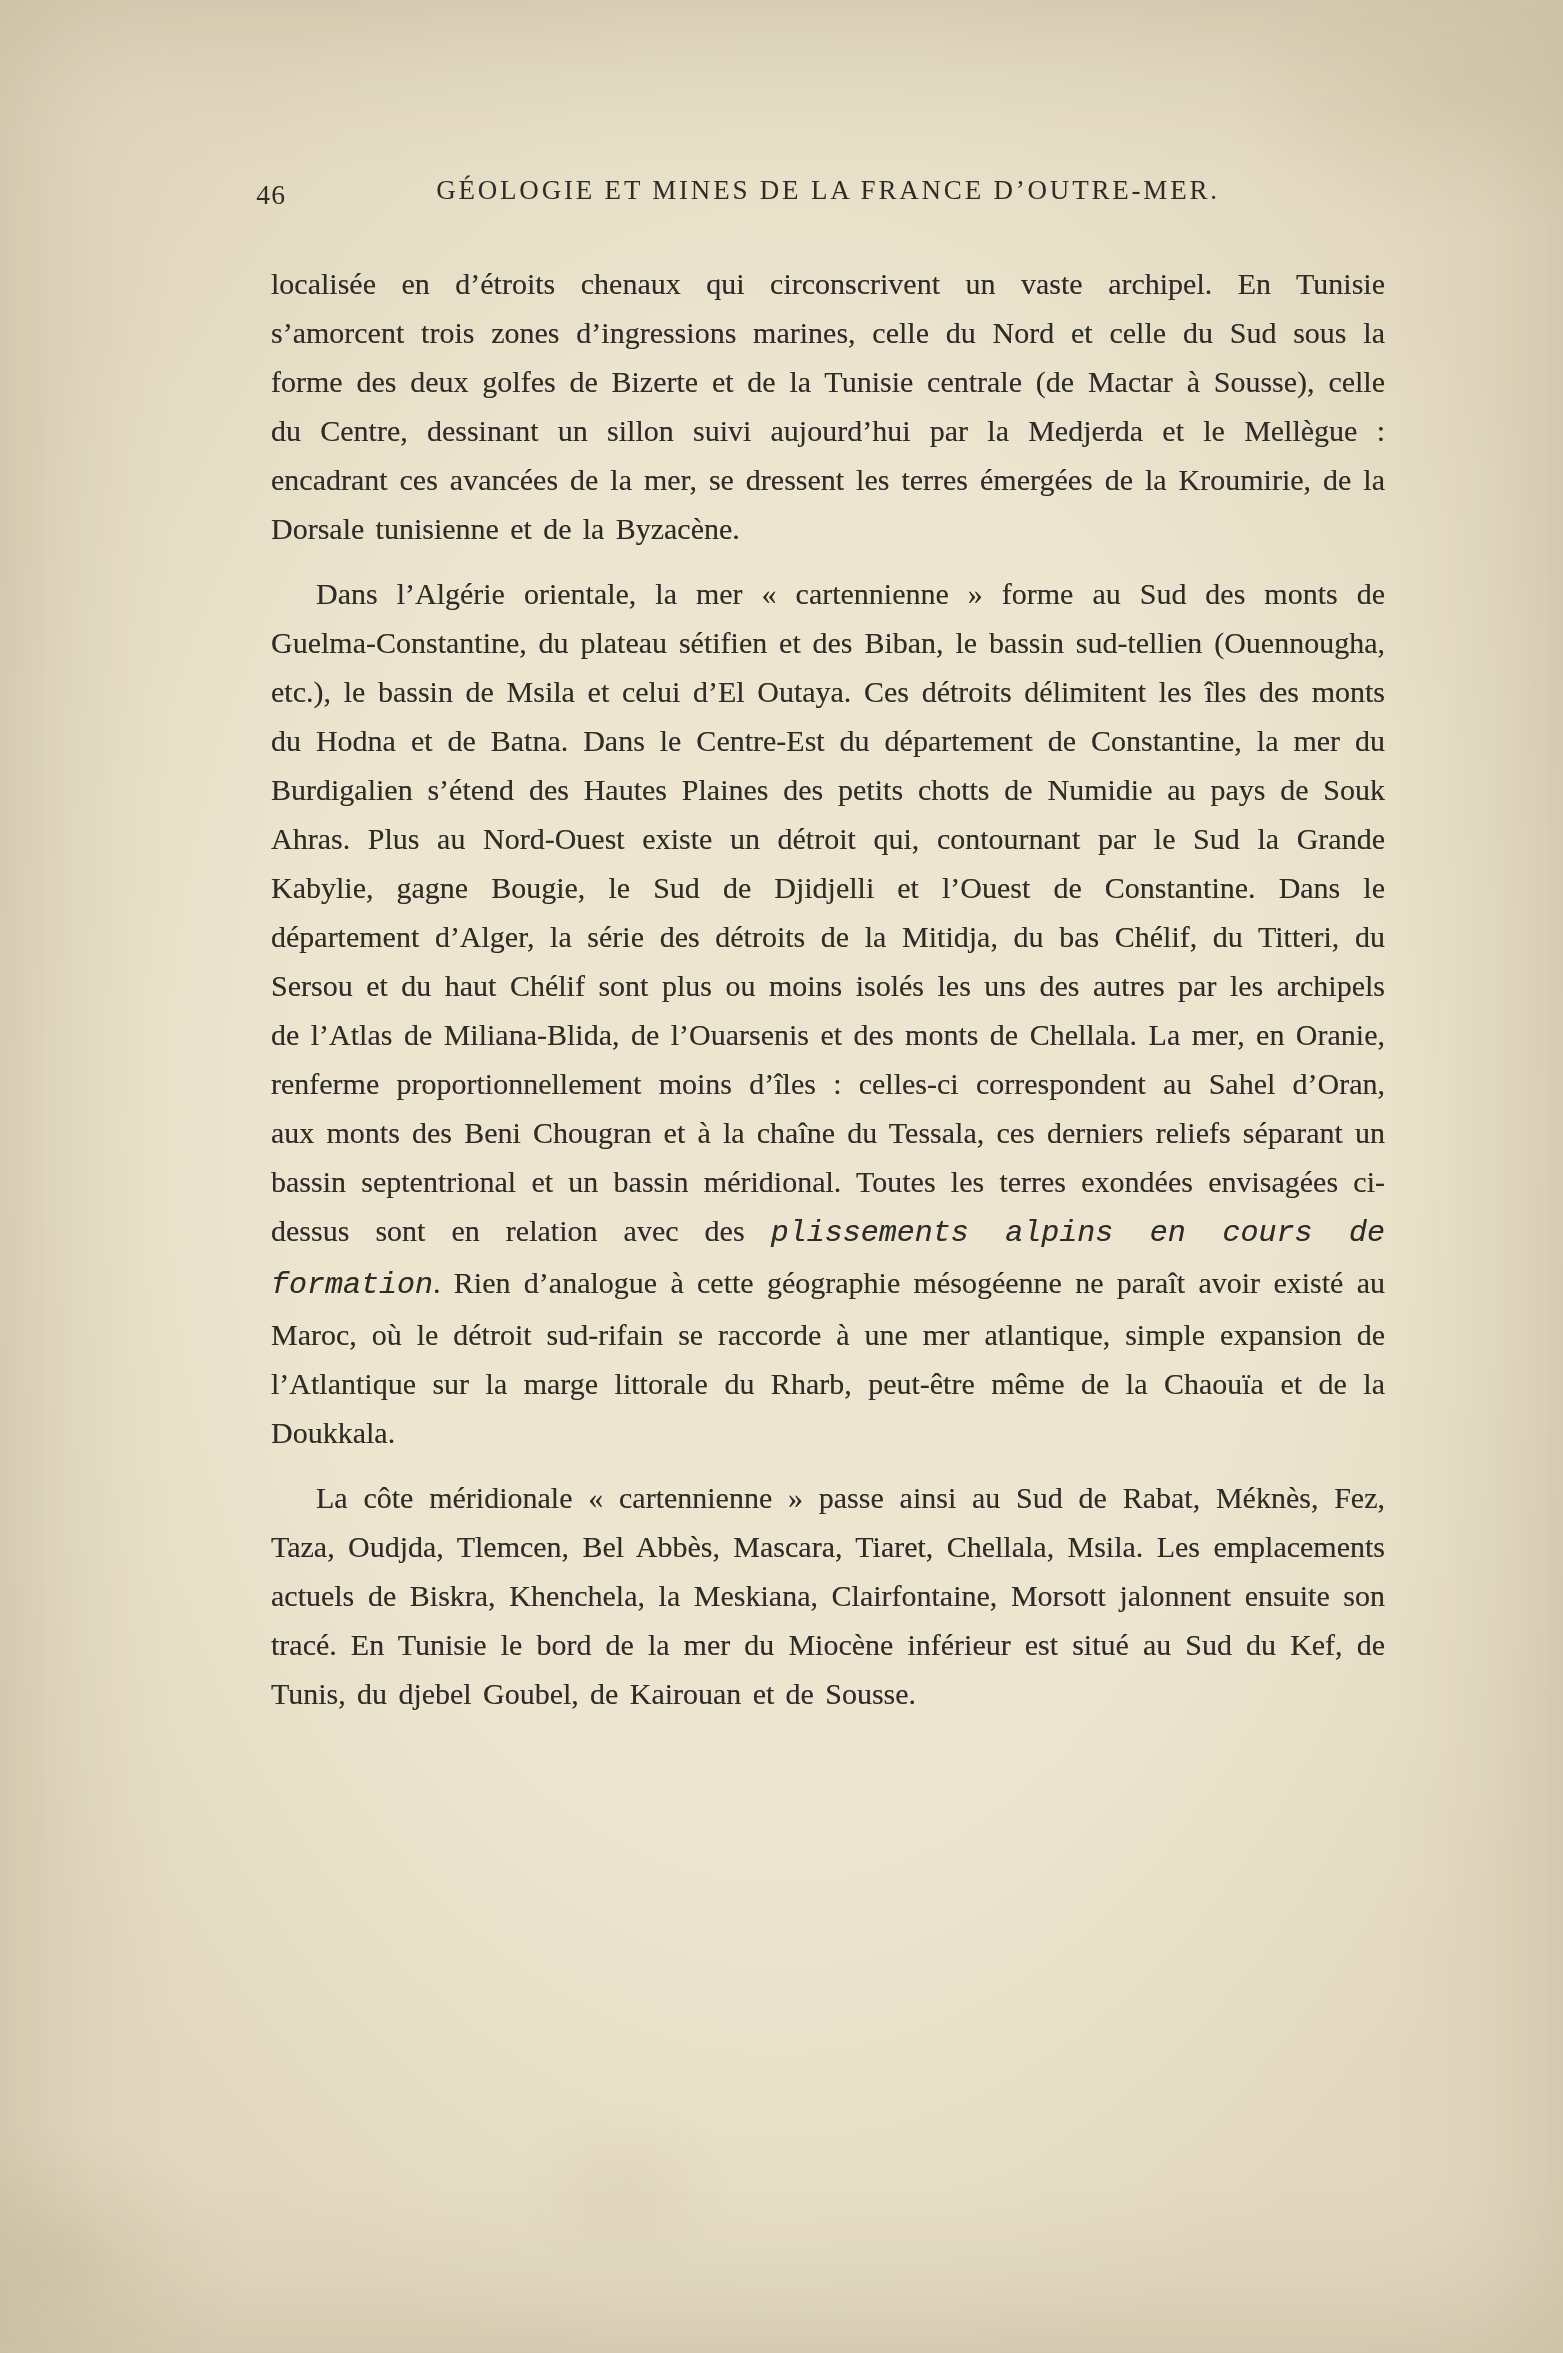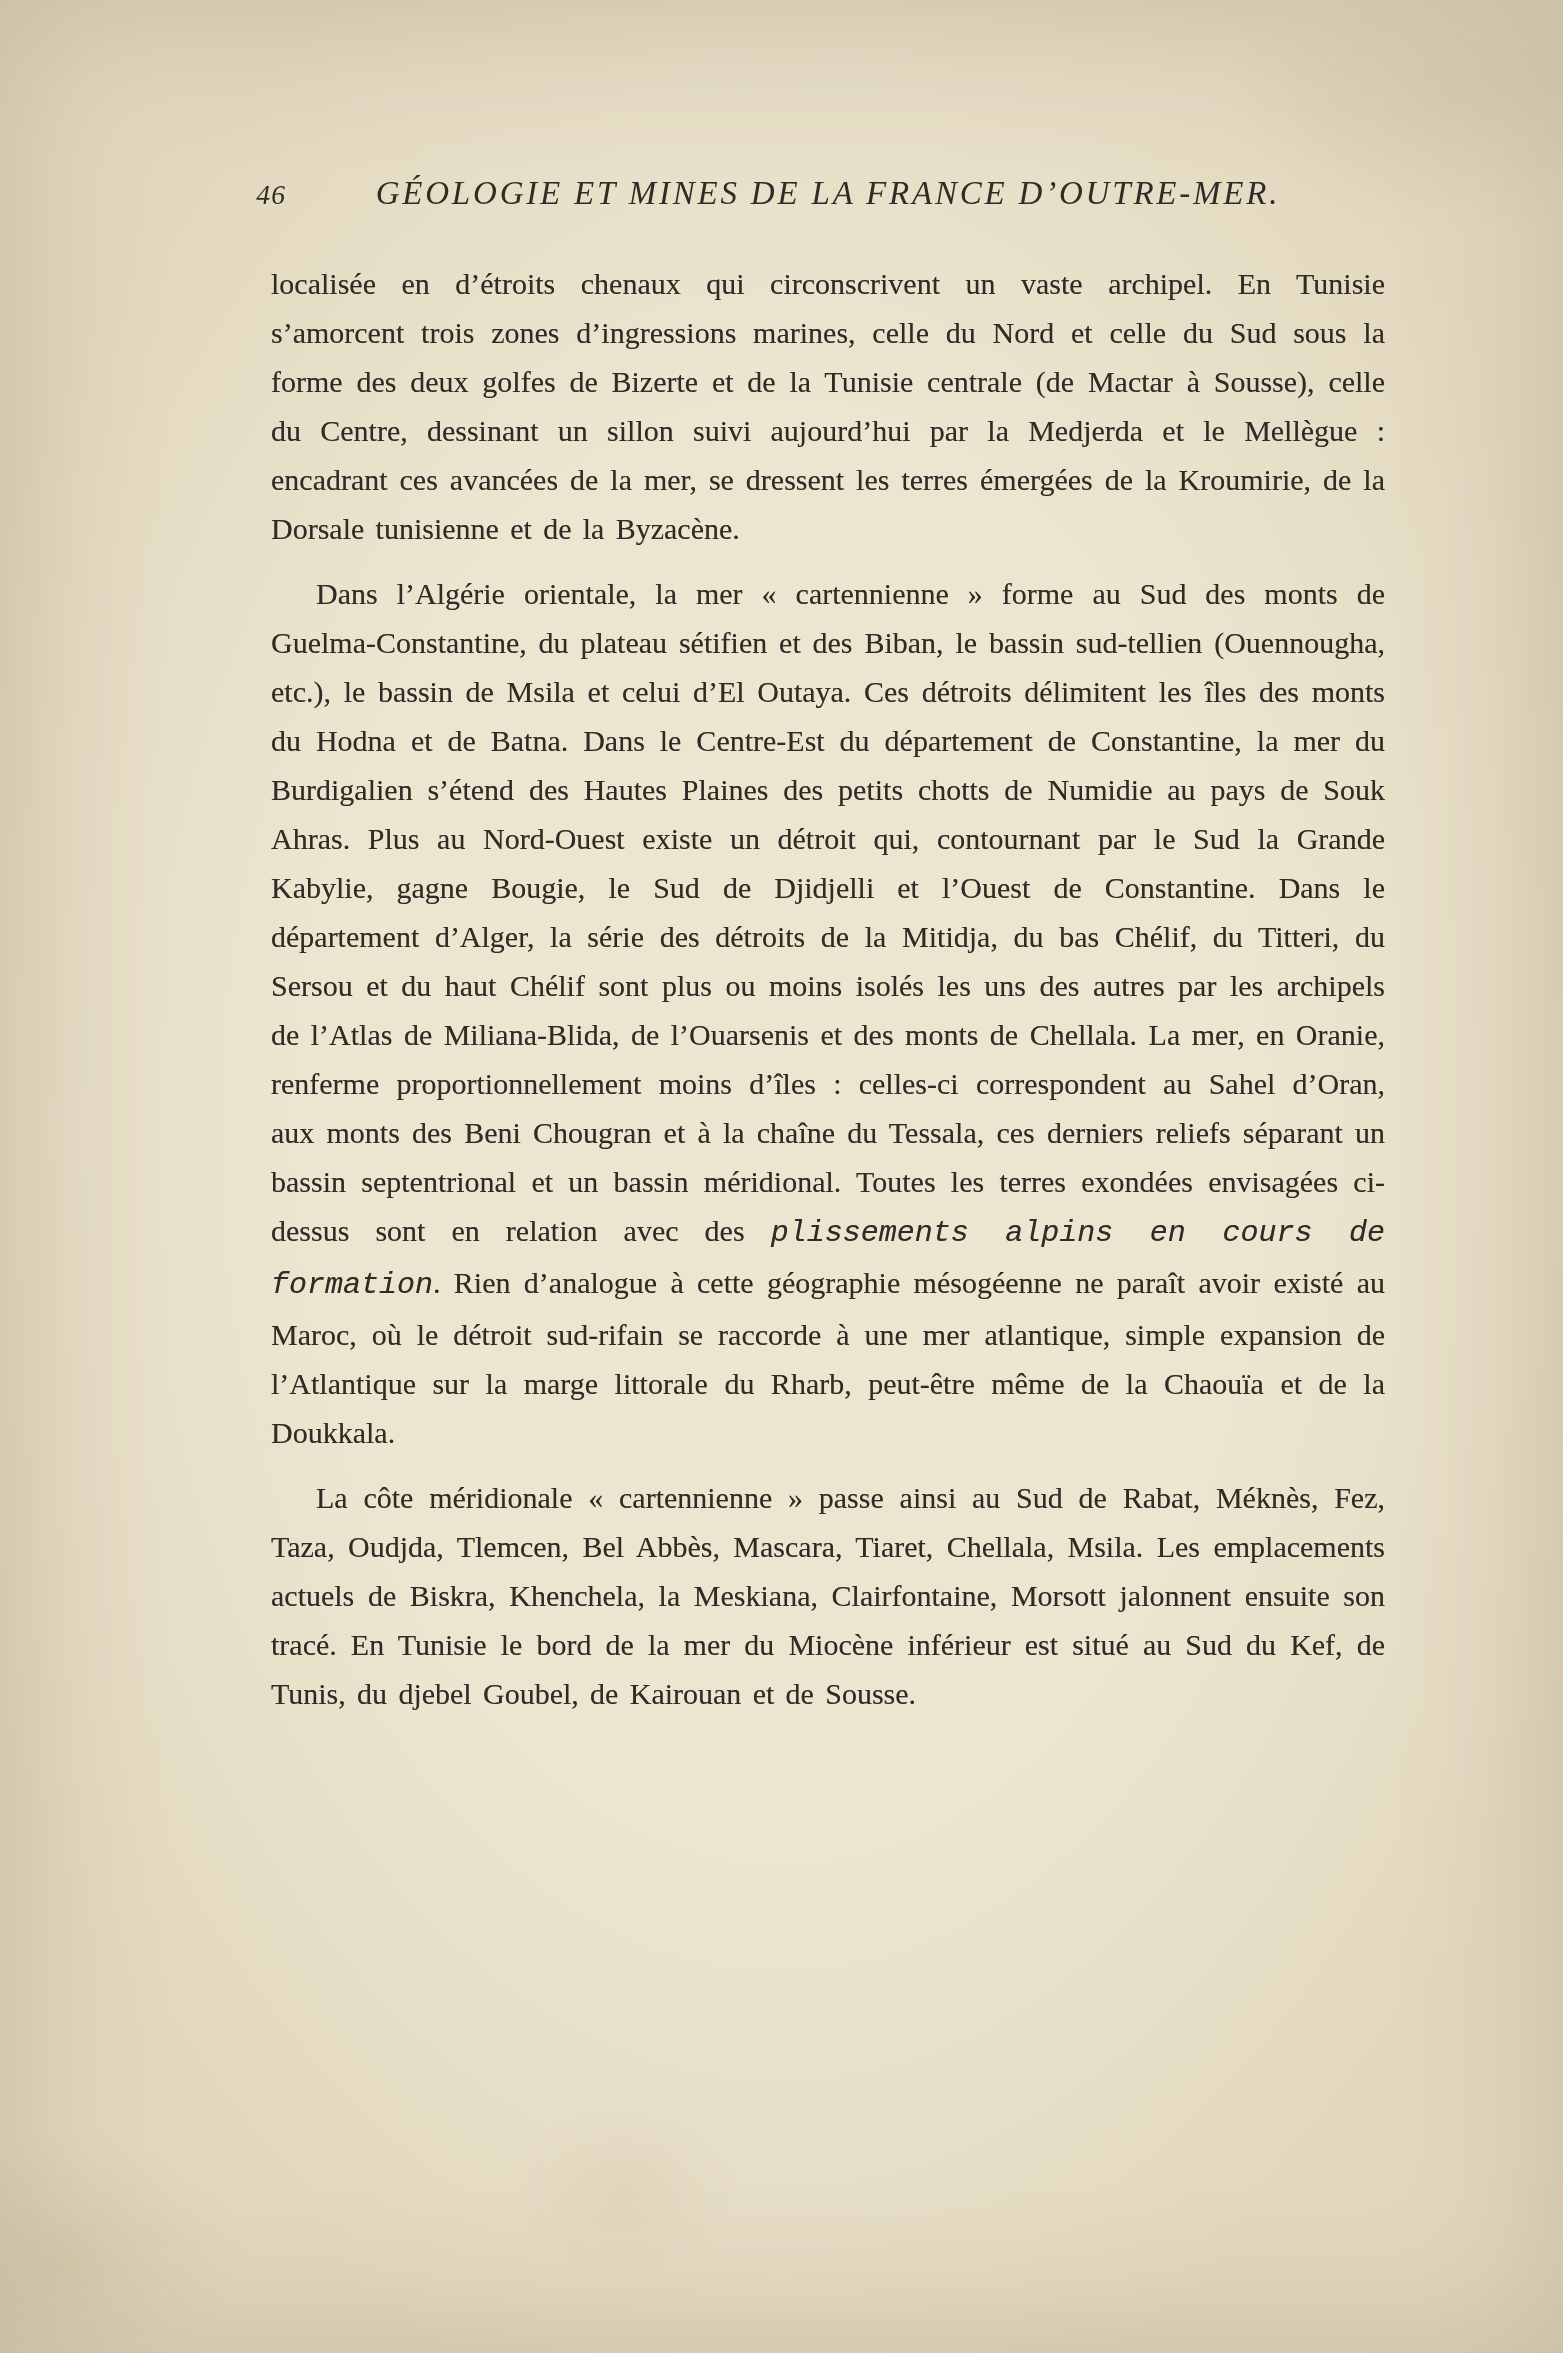--- a/index.html
+++ b/index.html
@@ -29,33 +29,32 @@
   .text-block {
     position: absolute;
     left: 255px;
     top: 175px;
     width: 1146px;
   }
   .page-header {
     position: relative;
     height: 40px;
     margin-bottom: 44px;
-    font-style: italic;
   }
   .page-number {
     position: absolute;
     left: 1.3px;
     top: 3.8px;
     font-size: 27.5px;
     letter-spacing: 1.3px;
   }
   .running-title {
     display: block;
     text-align: center;
-    font-size: 33px;
+    font-size: 27px;
     letter-spacing: 2.8px;
     white-space: nowrap;
   }
   .body-text {
     font-size: 30px;
     line-height: 49px;
     text-align: justify;
     word-spacing: 3.8px;
     text-shadow: 0 0 0.6px rgba(44, 40, 32, 0.45);
   }

